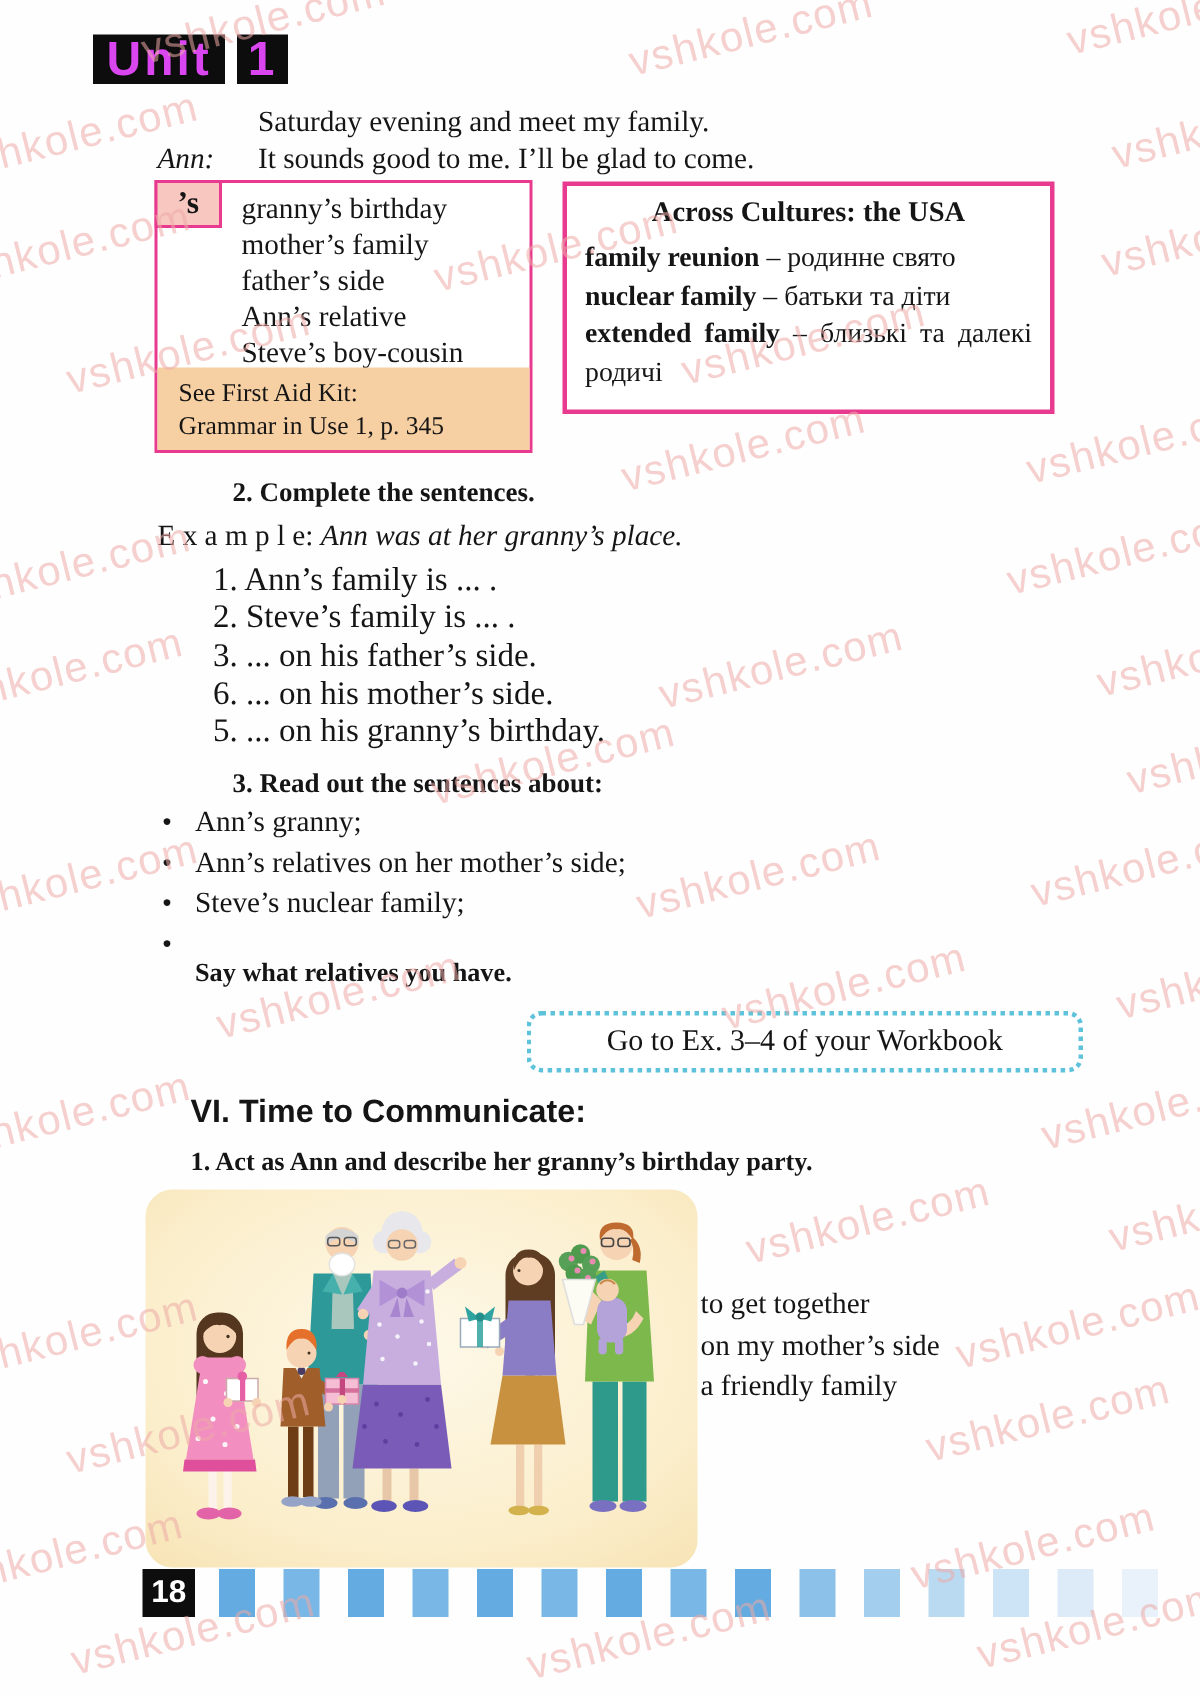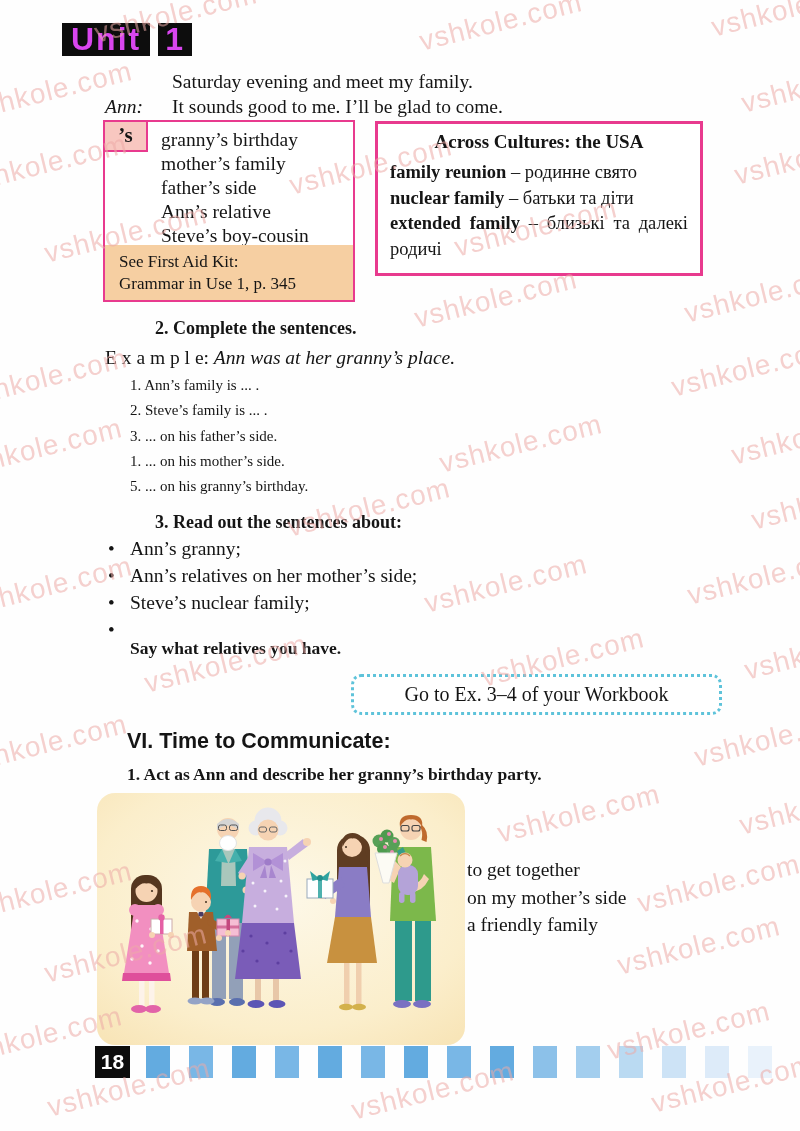--- a/index.html
+++ b/index.html
@@ -38,21 +38,21 @@
   
   .culture-box{left:375px;top:121px;width:328px;border:3px solid var(--pink,#e83a8e);background:#fff;
                box-sizing:border-box;padding:7px 12px 11px 12px;z-index:2;}
   .culture-title{text-align:center;font-weight:bold;font-size:19px;margin-bottom:7px;}
   .culture-entry{font-size:18.5px;line-height:25.5px;text-align:justify;}
 
   
   .ex-heading{font-weight:bold;font-size:18px;z-index:2;}
   .example{font-size:19.5px;z-index:2;}
   .example .it{font-style:italic;}
-  .ex2-item{font-size:15px;line-height:25.3px;}
+  .ex2-item{font-size:22px;line-height:25.3px;margin-left:12px;}
   .ex3-row{font-size:19.5px;line-height:27px;display:flex;}
   .blt{width:22px;font-size:19px;}
   .ex-footer{font-weight:bold;font-size:17.5px;z-index:2;}
 
   
   .workbook{left:351px;top:674px;width:371px;height:41px;border:3px dotted var(--teal,#5ec3da);
             border-radius:10px;box-sizing:border-box;display:flex;align-items:center;justify-content:center;
             font-size:20px;background:#fff;z-index:2;}
 
   .vi-heading{font-family:"Liberation Sans",sans-serif;font-weight:bold;font-size:21.5px;z-index:2;}
@@ -110,21 +110,21 @@
 
   <div class="abs ex-heading" style="left:155px;top:318px;">2. Complete the sentences.</div>
   <div class="abs example" style="left:105px;top:347px;">
     <span>E x a m p l e:</span>
     <span class="it">Ann was at her granny’s place.</span>
   </div>
   <div class="abs" style="left:130px;top:373px;">
       <div class="ex2-item">1. Ann’s family is ... .</div>
       <div class="ex2-item">2. Steve’s family is ... .</div>
       <div class="ex2-item">3. ... on his father’s side.</div>
-      <div class="ex2-item">1. ... on his mother’s side.</div>
+      <div class="ex2-item">6. ... on his mother’s side.</div>
       <div class="ex2-item">5. ... on his granny’s birthday.</div>
     </div>
 
   <div class="abs ex-heading" style="left:155px;top:512px;">3. Read out the sentences about:</div>
   <div class="abs" style="left:108px;top:535px;">
       <div class="ex3-row">
         <span class="blt">•</span>
         <span>Ann’s granny;</span>
       </div>
       <div class="ex3-row">

